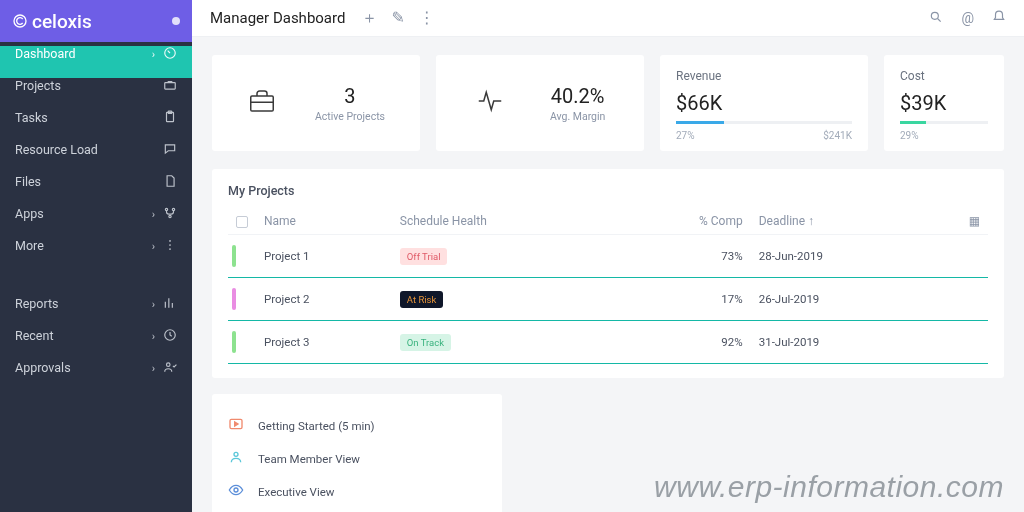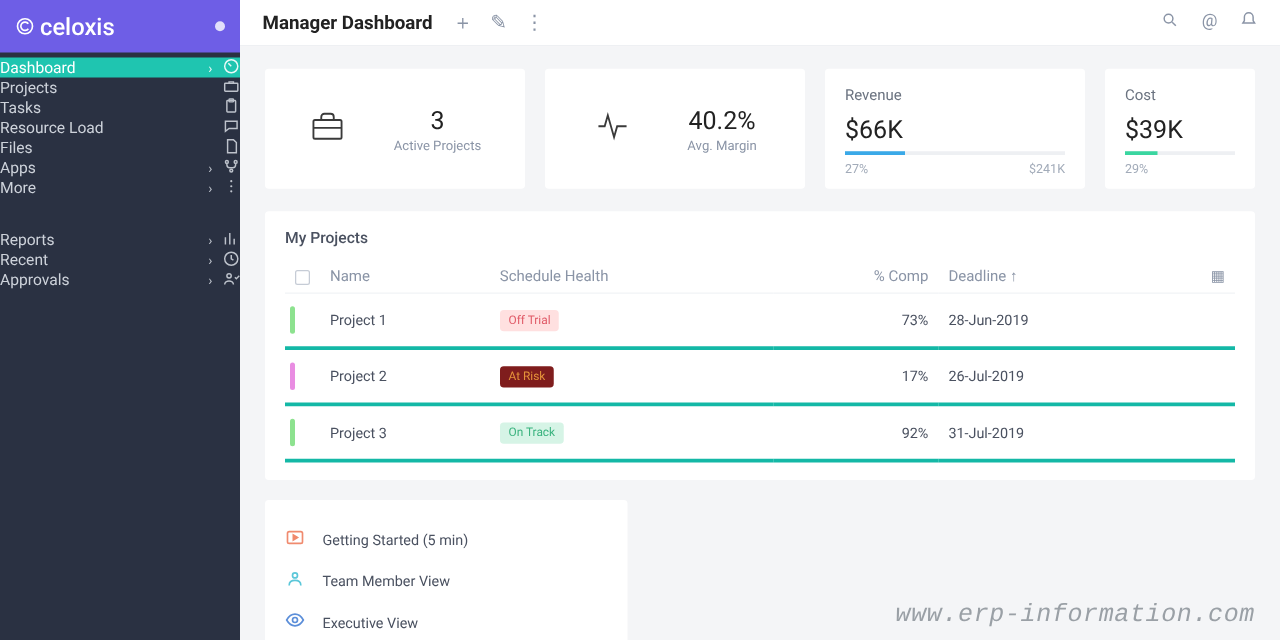--- a/index.html
+++ b/index.html
@@ -6,32 +6,32 @@
 body { width: 1024px; height: 512px; overflow: hidden; background: #f4f5f7; position: relative; }
 .app { display: flex; height: 100%; }
 
 
 .sidebar { width: 192px; background: #2a3142; display: flex; flex-direction: column; }
 .brand { height: 42px; background: #6e5ee6; display: flex; align-items: center; padding: 0 12px; color: #fff; font-size: 19px; font-weight: 500; justify-content: space-between; }
 .brand-logo { display: flex; align-items: center; gap: 4px; }
 .brand-logo svg { width: 16px; height: 16px; }
 .brand-dot { width: 8px; height: 8px; border-radius: 50%; background: #fff; opacity: .8; }
 .nav { list-style: none; padding-top: 4px; }
-.nav li { display: flex; align-items: center; justify-content: space-between; padding: 0 0; height: 16px; color: #cdd2da; font-size: 12.5px; cursor: pointer; }
+.nav li { display: flex; align-items: flex-start; justify-content: space-between; padding: 0 15px; height: 32px; color: #cdd2da; font-size: 12.5px; cursor: pointer; }
 .nav li.active { background: #1fc5b0; color: #fff; position: relative; }
 .nav li .left { display: flex; align-items: center; gap: 8px; }
 .nav li .right { display: flex; align-items: center; gap: 8px; font-size: 11px; opacity: .9; }
 .nav li svg { width: 14px; height: 14px; }
 .nav-spacer { height: 22px; }
 
 
 .main { flex: 1; display: flex; flex-direction: column; min-width: 0; }
 .topbar { height: 42px; background: #fff; display: flex; align-items: center; padding: 0 18px; justify-content: space-between; border-bottom: 1px solid #eef0f3; }
 .topbar .title-wrap { display: flex; align-items: center; gap: 16px; }
-.topbar h1 { font-size: 15px; font-weight: 700; color: #222; }
+.topbar h1 { font-size: 15px; font-weight: 400; color: #222; }
 .topbar .title-actions { display: flex; gap: 14px; color: #8a94a6; }
 .topbar .title-actions span, .topbar .global-actions span { cursor: pointer; }
 .topbar .global-actions { display: flex; gap: 18px; color: #8a94a6; font-size: 14px; }
 
 
 .content { padding: 18px 20px; display: flex; flex-direction: column; gap: 18px; overflow: hidden; }
 .cards-row { display: flex; gap: 16px; }
 .card { background: #fff; border-radius: 3px; flex: 1; min-width: 0; }
 .stat-card { padding: 18px 16px; display: flex; align-items: center; justify-content: space-around; }
 .stat-block { text-align: center; }
@@ -48,37 +48,37 @@
 .kpi-card .meta { display: flex; justify-content: space-between; font-size: 10px; color: #a2abb9; margin-top: 6px; }
 
 .lower-row { display: flex; gap: 16px; flex-direction: column; }
 .panel { background: #fff; border-radius: 3px; padding: 14px 16px; }
 .panel h3 { font-size: 12.5px; color: #4a5160; font-weight: 500; margin-bottom: 10px; }
 .projects-panel { flex: 1; }
 
 .table { width: 100%; border-collapse: collapse; }
 .table th { font-size: 12px; color: #8a94a6; font-weight: 400; text-align: left; padding: 6px 8px; border-bottom: 1px solid #f1f3f6; }
 .table th.right, .table td.right { text-align: right; }
-.table td { font-size: 11.5px; color: #4a5160; padding: 10px 8px; border-bottom: 3px solid #14b8a6; }
+.table td { font-size: 11.5px; color: #4a5160; padding: 10px 8px; border-bottom: 1px solid #14b8a6; }
 .table tr td:first-child { padding-left: 4px; width: 24px; }
 .badge { font-size: 9.5px; padding: 3px 7px; border-radius: 3px; display: inline-block; }
 .badge.off { background: #ffe0e0; color: #e05a67; }
-.badge.risk { background: #7f1d1d; color: #e6943a; }
+.badge.risk { background: #0f172a; color: #e6943a; }
 .badge.on { background: #d6f4e6; color: #3bb37f; }
 .row-bar { width: 4px; height: 22px; display: inline-block; border-radius: 2px; vertical-align: middle; }
 .row-bar.g { background: #8de28f; }
 .row-bar.p { background: #e98de2; }
 .chk { width: 12px; height: 12px; border: 1px solid #c6ccd6; border-radius: 2px; display: inline-block; vertical-align: middle; }
 
 .assist-panel { width: 290px; }
 .assist-list { list-style: none; display: flex; flex-direction: column; gap: 14px; margin-top: 8px; }
 .assist-list li { display: flex; align-items: center; gap: 14px; font-size: 11.5px; color: #4a5160; cursor: pointer; }
 .assist-list svg { width: 16px; height: 16px; }
 
-.watermark { position: absolute; right: 20px; bottom: 8px; font-family: Liberation Mono, monospace; font-style: italic; font-size: 20px; color: #9aa0a6; letter-spacing: .5px; }
+.watermark { position: absolute; right: 20px; bottom: 8px; font-family: Liberation Sans, sans-serif; font-style: italic; font-size: 30px; color: #9aa0a6; letter-spacing: .5px; }
 </style>
 </head>
 <body>
 
 <div class="app">
   <aside class="sidebar">
     <div class="brand">
       <span class="brand-logo">
         <svg viewBox="0 0 24 24" fill="none" stroke="#fff" stroke-width="2">
             <circle cx="12" cy="12" r="9"></circle>

